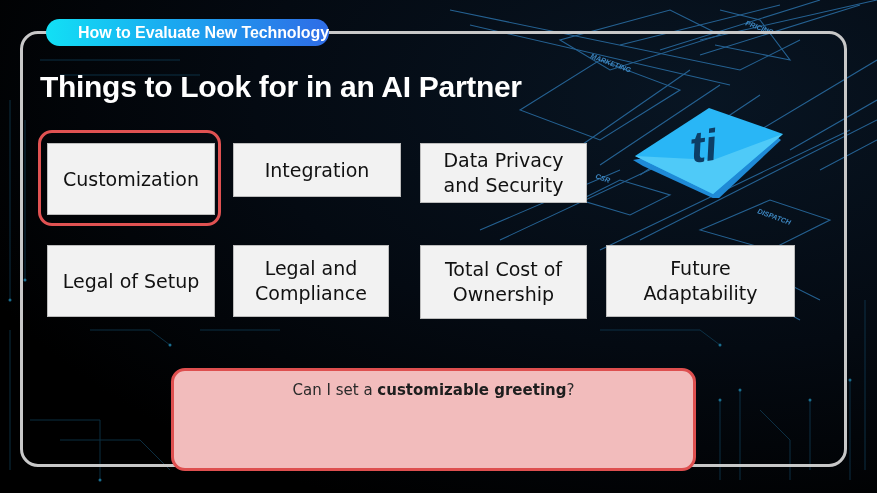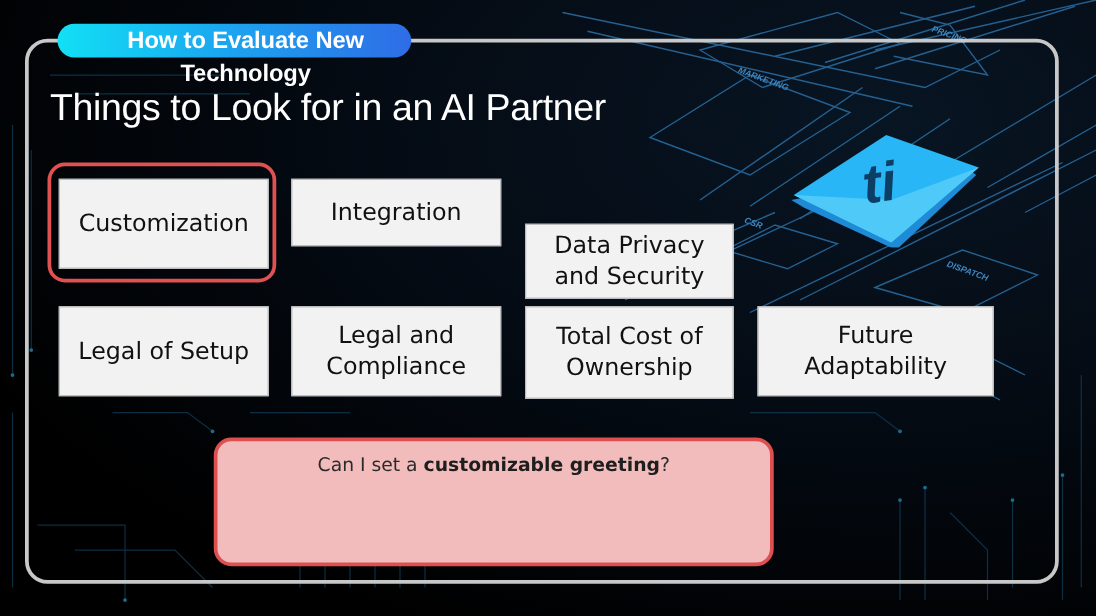--- a/index.html
+++ b/index.html
@@ -13,40 +13,40 @@
   svg.bg { position:absolute; left:0; top:0; }
   .frame {
     position:absolute; left:20px; top:31px; width:827px; height:436px;
     border:3px solid #c8c8c8; border-radius:18px; box-sizing:border-box;
   }
   .pill {
     position:absolute; left:46px; top:19px; width:283px; height:27px;
     border-radius:14px;
     background: linear-gradient(90deg, #12e0f5 0%, #1aa8f0 45%, #2f6ce6 100%);
     color:#fff; font-family:"Liberation Sans", sans-serif; font-weight:bold;
-    font-size:19px; line-height:27px; text-align:center; padding-left:18px; box-sizing:border-box;
+    font-size:16px; line-height:27px; text-align:right; padding-left:18px; box-sizing:border-box;
     letter-spacing:-0.1px;
   }
   .title {
     position:absolute; left:40px; top:70px; color:#fff;
-    font-family:"Liberation Sans", sans-serif; font-weight:normal; font-size:30px;
+    font-family:"Liberation Sans", sans-serif; font-weight:bold; font-size:30px;
     letter-spacing:-0.3px; white-space:nowrap;
   }
   .card {
     position:absolute; background:#f2f2f2; color:#111;
     border:1px solid #bdbdbd; box-sizing:border-box;
     display:flex; align-items:center; justify-content:center; text-align:center;
     font-family:"DejaVu Sans", sans-serif; font-size:19px; line-height:25px;
   }
   .ring {
     position:absolute; left:38px; top:130px; width:183px; height:96px;
     border:3px solid #e05252; border-radius:14px; box-sizing:border-box;
   }
   .callout {
-    position:absolute; left:171px; top:350px; width:448px; height:103px;
+    position:absolute; left:171px; top:368px; width:525px; height:103px;
     background:#f2bcbc; border:3px solid #de4f4f; border-radius:14px; box-sizing:border-box;
     color:#2a2a2a; font-family:"DejaVu Sans", sans-serif; font-size:15px; line-height:21px;
     text-align:center; padding-top:9px;
   }
   .callout p { margin:0; }
   .callout .gap { height:21px; }
   .callout b { font-weight:bold; color:#1e1e1e; }
   .chip { position:absolute; left:633px; top:108px; }
 </style>
 </head>
@@ -116,28 +116,28 @@
   <div class="title">Things to Look for in an AI Partner</div>
 
   <div class="ring"></div>
 
   <div class="card" style="left:47px; top:143px; width:168px; height:72px;align-items:center;">
     <span>Customization</span>
   </div>
   <div class="card" style="left:233px; top:143px; width:168px; height:54px;">
     <span>Integration</span>
   </div>
-  <div class="card" style="left:420px; top:143px; width:167px; height:60px; padding:0 14px;margin-top:36px;">
+  <div class="card" style="left:420px; top:143px; width:167px; height:60px; padding:0 14px;">
     <span>Data Privacy and Security</span>
   </div>
 
   <div class="card" style="left:47px; top:245px; width:168px; height:72px;">
     <span>Legal of Setup</span>
   </div>
-  <div class="card" style="left:233px; top:245px; width:168px; height:72px; padding:0 24px;">
+  <div class="card" style="left:233px; top:245px; width:156px; height:72px; padding:0 24px;">
     <span>Legal and Compliance</span>
   </div>
   <div class="card" style="left:420px; top:245px; width:167px; height:74px; padding:16px 16px;">
     <span>Total Cost of Ownership</span>
   </div>
   <div class="card" style="left:606px; top:245px; width:189px; height:72px; padding:0 20px;">
     <span>Future Adaptability</span>
   </div>
 
   <div class="callout">

